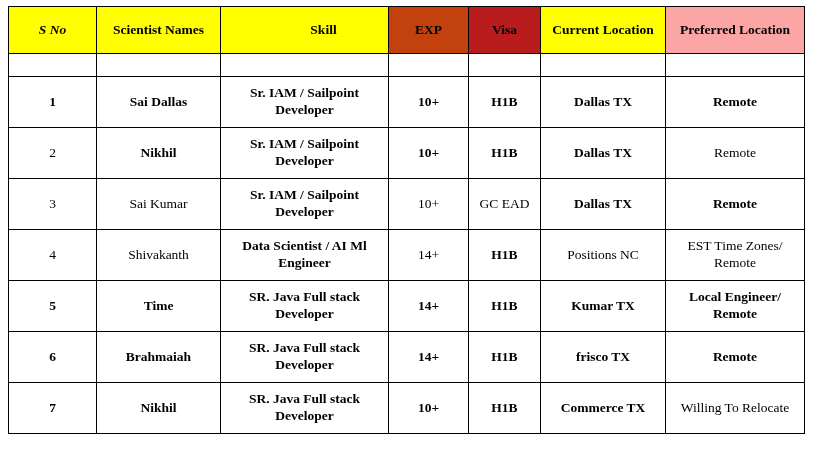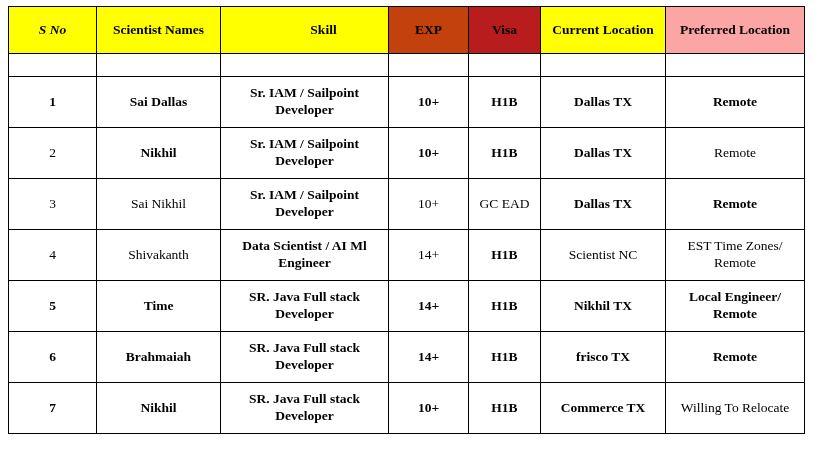--- a/index.html
+++ b/index.html
@@ -108,45 +108,45 @@
         <td class="b">Nikhil</td>
         <td class="b">Sr. IAM / Sailpoint Developer</td>
         <td class="b">10+</td>
         <td class="b">H1B</td>
         <td class="b">Dallas TX</td>
         <td class="n">Remote</td>
       </tr>
 
       <tr>
         <td class="n">3</td>
-        <td class="n">Sai Nikhil</td>
+        <td class="n">Sai Kumar</td>
         <td class="b">Sr. IAM / Sailpoint Developer</td>
         <td class="n">10+</td>
         <td class="n">GC EAD</td>
         <td class="b">Dallas TX</td>
         <td class="b">Remote</td>
       </tr>
 
       <tr>
         <td class="n">4</td>
         <td class="n">Shivakanth</td>
         <td class="b">Data Scientist / AI Ml Engineer</td>
         <td class="n">14+</td>
         <td class="b">H1B</td>
-        <td class="n">Scientist NC</td>
+        <td class="n">Positions NC</td>
         <td class="n">EST Time Zones/ Remote</td>
       </tr>
 
       <tr>
         <td class="b">5</td>
         <td class="b">Time</td>
         <td class="b">SR. Java Full stack Developer</td>
         <td class="b">14+</td>
         <td class="b">H1B</td>
-        <td class="b">Nikhil TX</td>
+        <td class="b">Kumar TX</td>
         <td class="b">Local Engineer/ Remote</td>
       </tr>
 
       <tr>
         <td class="b">6</td>
         <td class="b">Brahmaiah</td>
         <td class="b">SR. Java Full stack Developer</td>
         <td class="b">14+</td>
         <td class="b">H1B</td>
         <td class="b">frisco TX</td>

